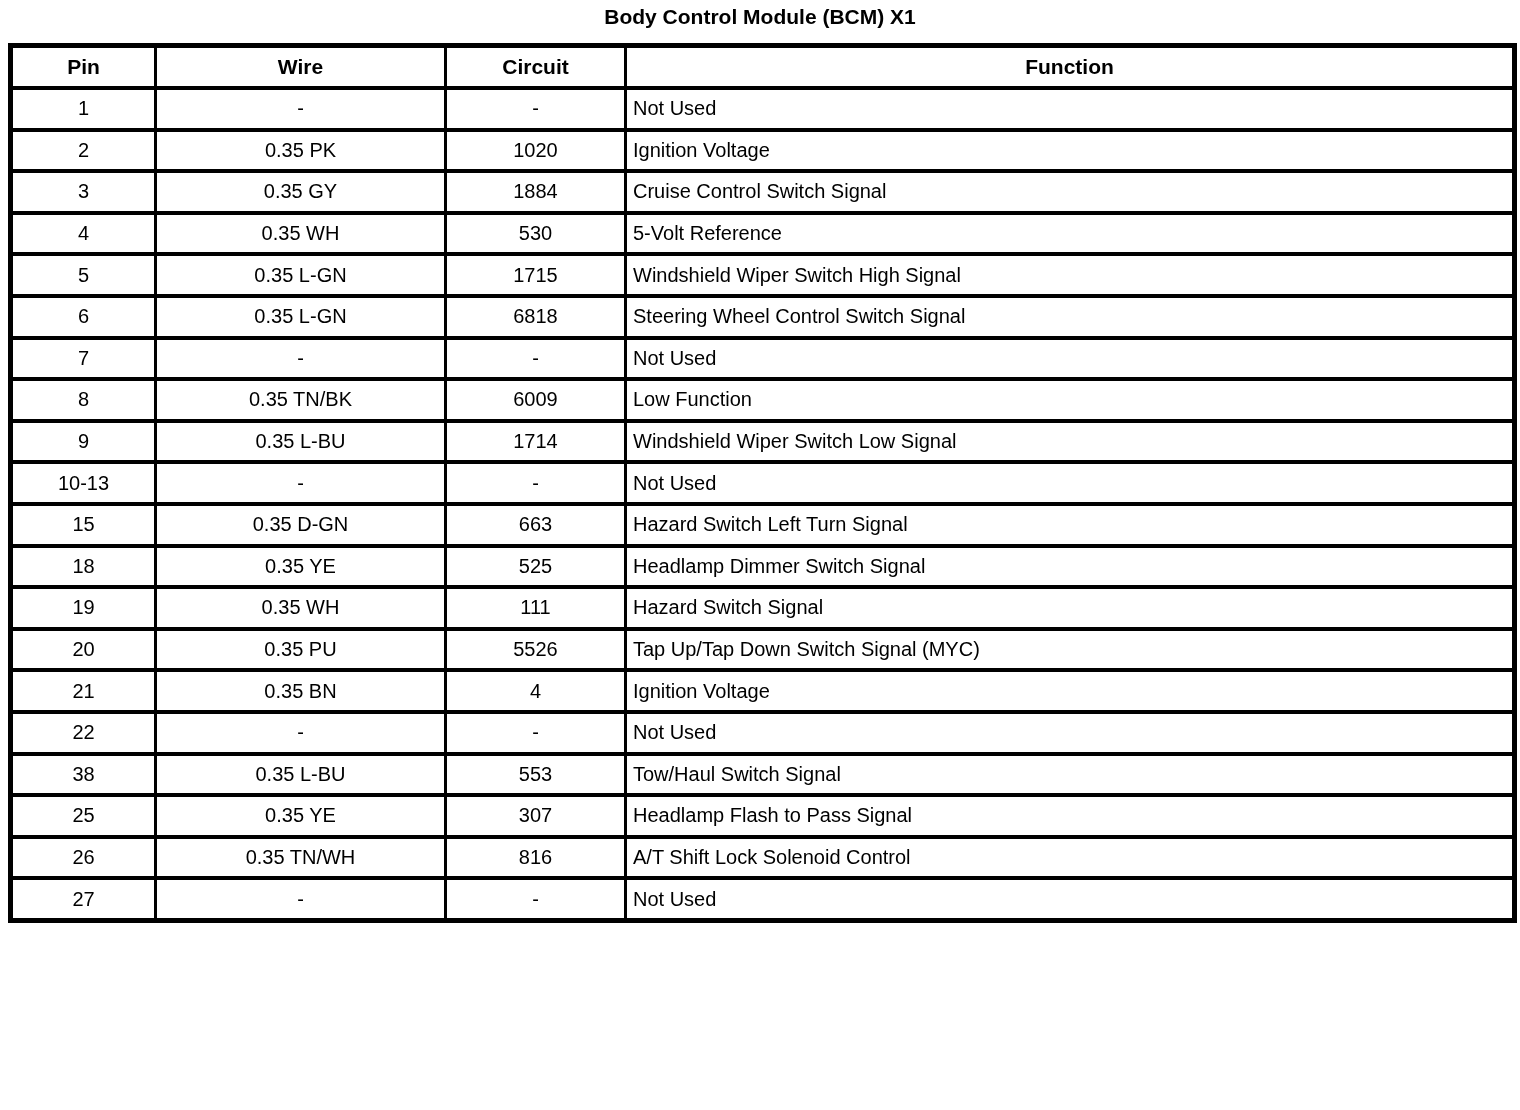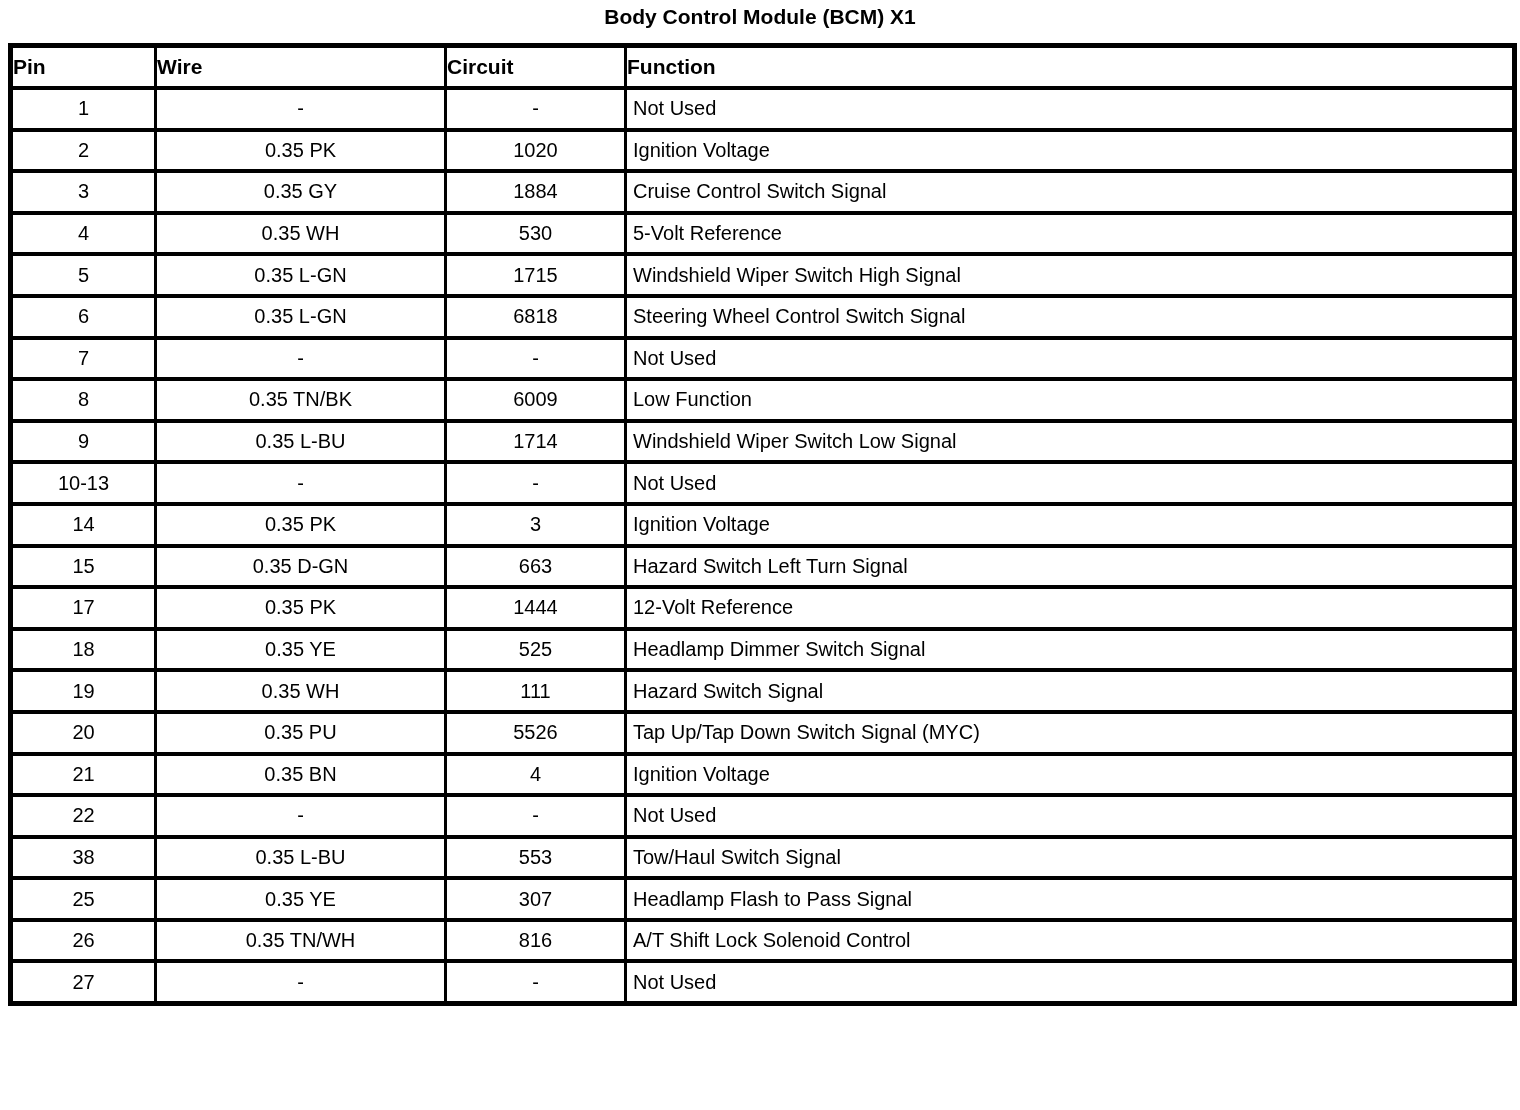--- a/index.html
+++ b/index.html
@@ -46,21 +46,21 @@
     border-bottom: 4px solid #000000;
     padding: 0;
     overflow: hidden;
     white-space: nowrap;
     background: #ffffff;
   }
   th {
     height: 38px;
     font-size: 21px;
     font-weight: bold;
-    text-align: left;
+    text-align: center;
     vertical-align: middle;
   }
   td {
     height: 37.6px;
     font-size: 20px;
     font-weight: normal;
     text-align: center;
     vertical-align: middle;
   }
   td.function-cell {
@@ -144,36 +144,24 @@
           <td class="circuit-cell">1714</td>
           <td class="function-cell">Windshield Wiper Switch Low Signal</td>
         </tr>
         <tr>
           <td class="pin-cell">10-13</td>
           <td class="wire-cell">-</td>
           <td class="circuit-cell">-</td>
           <td class="function-cell">Not Used</td>
         </tr>
         <tr>
-          <td class="pin-cell">14</td>
-          <td class="wire-cell">0.35 PK</td>
-          <td class="circuit-cell">3</td>
-          <td class="function-cell">Ignition Voltage</td>
-        </tr>
-        <tr>
           <td class="pin-cell">15</td>
           <td class="wire-cell">0.35 D-GN</td>
           <td class="circuit-cell">663</td>
           <td class="function-cell">Hazard Switch Left Turn Signal</td>
-        </tr>
-        <tr>
-          <td class="pin-cell">17</td>
-          <td class="wire-cell">0.35 PK</td>
-          <td class="circuit-cell">1444</td>
-          <td class="function-cell">12-Volt Reference</td>
         </tr>
         <tr>
           <td class="pin-cell">18</td>
           <td class="wire-cell">0.35 YE</td>
           <td class="circuit-cell">525</td>
           <td class="function-cell">Headlamp Dimmer Switch Signal</td>
         </tr>
         <tr>
           <td class="pin-cell">19</td>
           <td class="wire-cell">0.35 WH</td>

